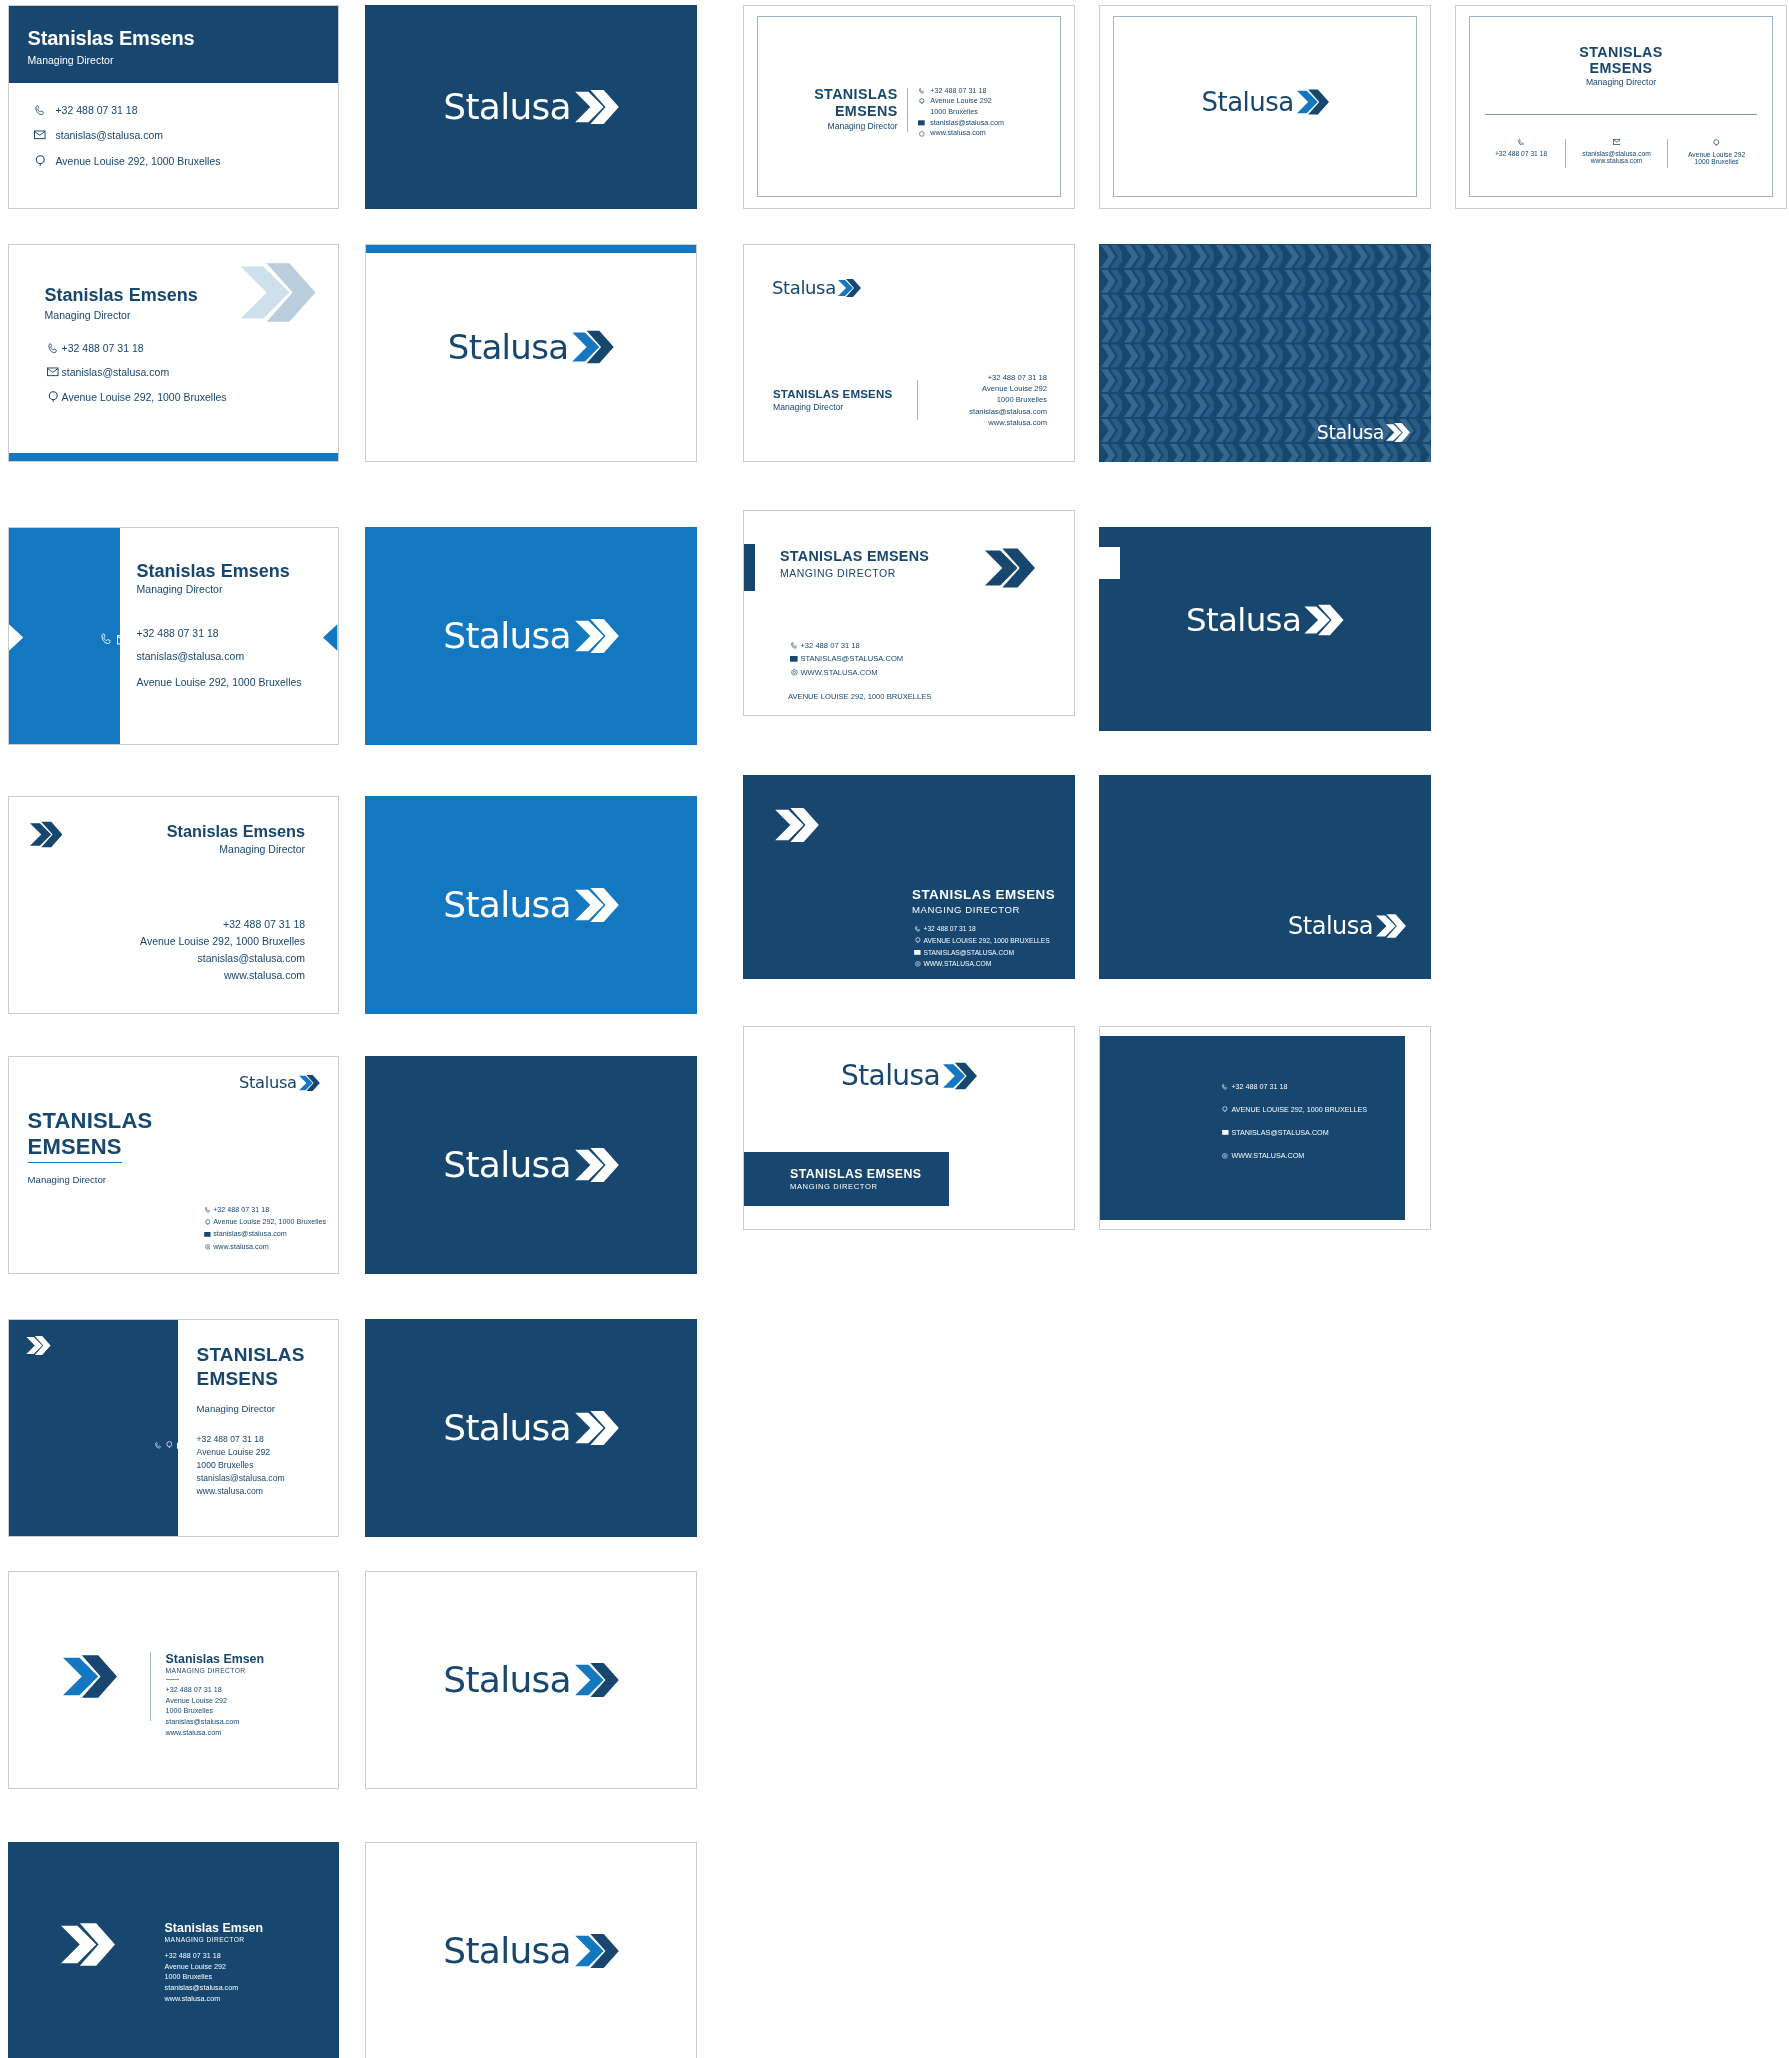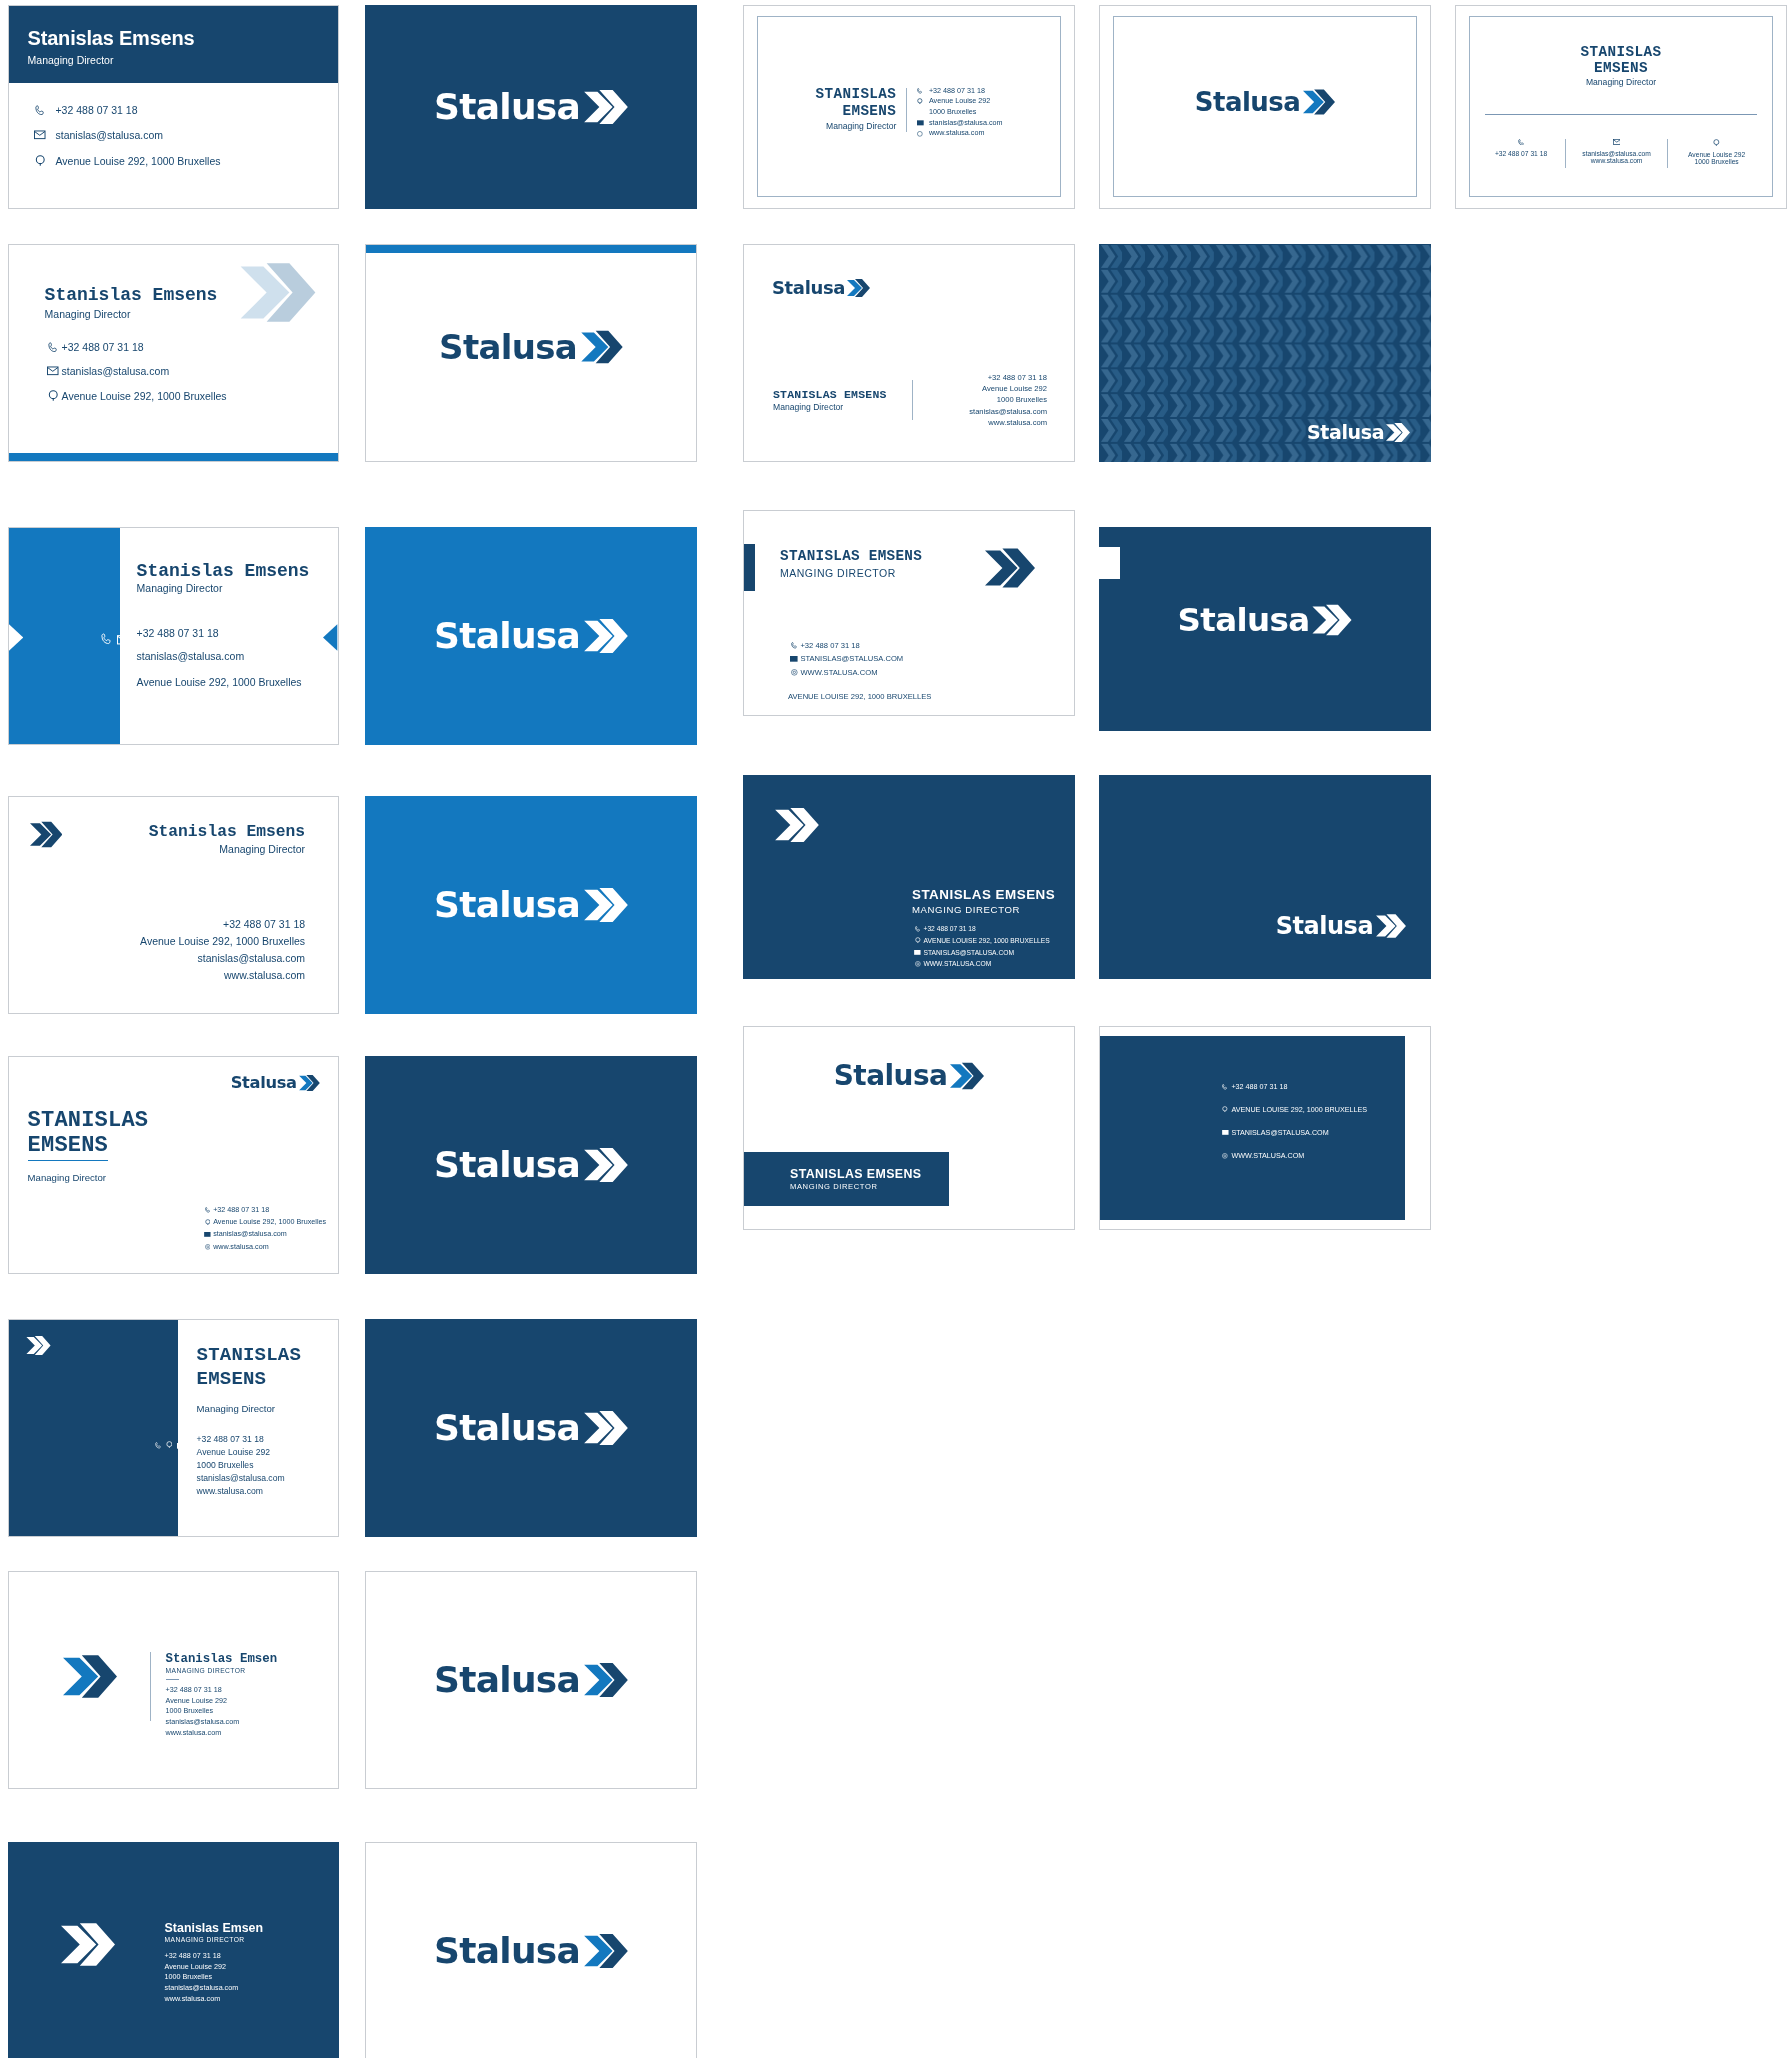--- a/index.html
+++ b/index.html
@@ -18,30 +18,30 @@
     background: #ffffff;
     overflow: hidden;
   }
   .bordered { border: 1px solid #c9cdd2; }
   .navy  { background: #17466e; }
   .brightblue { background: #1378bf; }
 
   
   .logo { display: flex; align-items: center; line-height: 1; white-space: nowrap; }
   .logo .word {
-    font-weight: bold;
+    font-weight: normal;
     letter-spacing: -0.02em;
     font-family: "DejaVu Sans", "Liberation Sans", sans-serif;
     text-align: right;
   }
   .logo .mark { display: inline-block; position: relative; }
   .logo svg { display: block; }
 
   
-  .nm-bold { font-weight: bold; color: #17466e; font-family: Liberation Mono, monospace; }
+  .nm-bold { font-weight: bold; color: #17466e; }
   .nm-white { font-weight: bold; color: #ffffff; }
   .sub { color: #17466e; }
   .sub-white { color: #ffffff; }
   .contact-line { display: flex; align-items: center; color: #17466e; }
   .contact-line.white { color: #ffffff; }
   .ico { flex: 0 0 auto; display: inline-flex; align-items: center; justify-content: center; }
   .ico svg { display: block; }
   .rule { background: #7b97b4; }
   .divider-v { background: #9fb3c6; width: 1px; }
   .nowrap { white-space: nowrap; }

